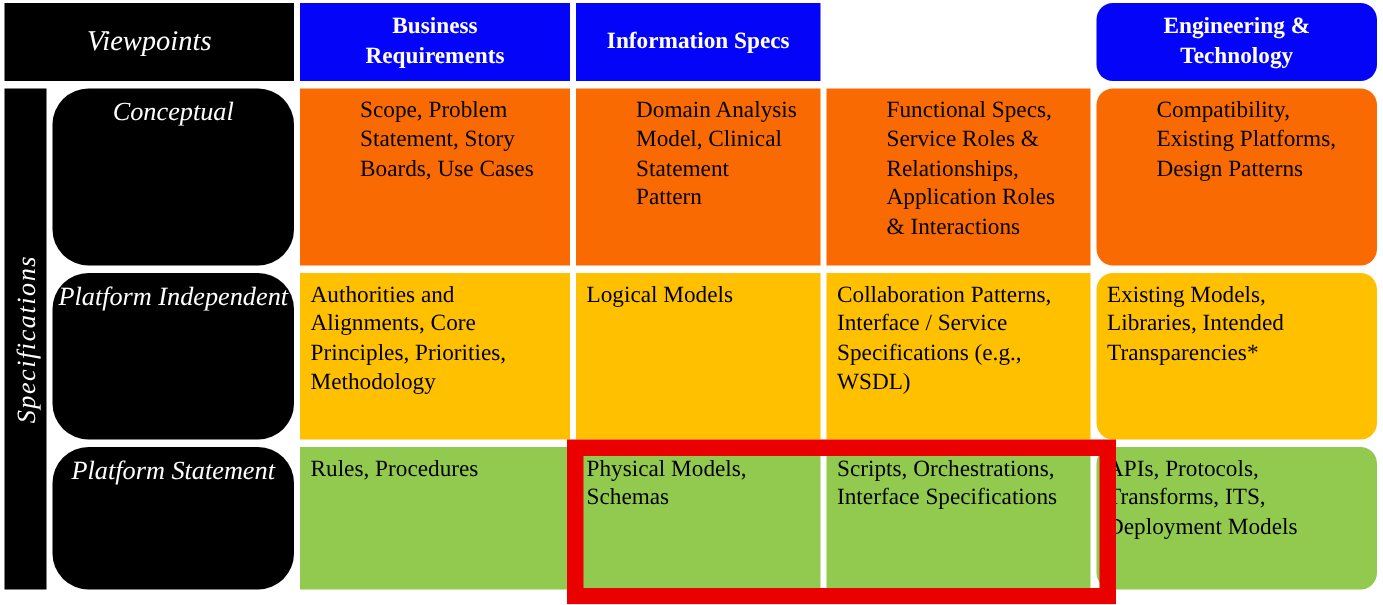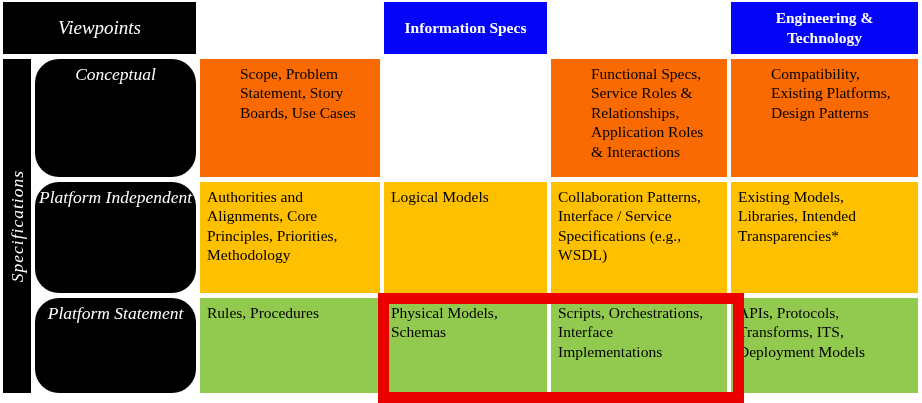--- a/index.html
+++ b/index.html
@@ -33,21 +33,21 @@
     background: var(--header_bg, #0404f8);
     color: #ffffff;
     font-weight: bold;
     font-size: 15.5px;
     line-height: 1.3;
     text-align: center;
     display: flex; align-items: center; justify-content: center;
     padding: 2px 18px;
     box-sizing: border-box;
   }
-  .c3 { grid-column: 3; } .c4 { grid-column: 4; } .c5 { grid-column: 5; } .c6 { grid-column: 6; }
+  .c3 { grid-column: 3; } .c4 { grid-column: 4; } .c5 { grid-column: 5; } .c6 { grid-column: 6; border-radius: 11px; }
   .sidebar {
     grid-column: 1; grid-row: 2 / 5;
     background: var(--label_bg, #000000);
     color: var(--label_fg, #ffffff);
     display: flex; align-items: center; justify-content: center;
   }
   .vtext {
     writing-mode: vertical-rl;
     transform: rotate(180deg);
     font-style: italic;
@@ -90,44 +90,48 @@
 </head>
 <body>
 
 <div class="stage">
   <div class="grid">
 
     <div class="corner">
       <span>Viewpoints</span>
     </div>
 
+    <div class="colhead c3">
+      <span>Business Requirements</span>
+    </div>
     <div class="colhead c4">
       <span>Information Specs</span>
     </div>
     <div class="colhead c6">
       <span>Engineering &amp; Technology</span>
     </div>
 
     <div class="sidebar">
       <span class="vtext">Specifications</span>
     </div>
 
     <div class="rowlabel r2">Conceptual</div>
     <div class="cell bg-conceptual c3 r2">Scope, Problem Statement, Story Boards, Use Cases</div>
+    <div class="cell bg-conceptual c4 r2">Domain Analysis Model, Clinical Statement Pattern</div>
     <div class="cell bg-conceptual c5 r2">Functional Specs, Service Roles &amp; Relationships, Application Roles &amp; Interactions</div>
     <div class="cell bg-conceptual c6 r2">Compatibility, Existing Platforms, Design Patterns</div>
 
     <div class="rowlabel r3">Platform Independent</div>
     <div class="cell bg-independent c3 r3">Authorities and Alignments,  Core Principles, Priorities, Methodology</div>
     <div class="cell bg-independent c4 r3">Logical Models</div>
     <div class="cell bg-independent c5 r3">Collaboration Patterns, Interface / Service Specifications  (e.g., WSDL)</div>
     <div class="cell bg-independent c6 r3">Existing Models, Libraries, Intended Transparencies*</div>
 
     <div class="rowlabel r4">Platform Statement</div>
     <div class="cell bg-specific c3 r4">Rules, Procedures</div>
     <div class="cell bg-specific c4 r4">Physical Models, Schemas</div>
-    <div class="cell bg-specific c5 r4">Scripts, Orchestrations, Interface Implementations</div>
+    <div class="cell bg-specific c5 r4">Scripts, Orchestrations, Interface Specifications</div>
     <div class="cell bg-specific c6 r4">APIs, Protocols, Transforms, ITS, Deployment Models</div>
 
   </div>
 
   <div class="highlight-rect"></div>
 </div>
 
 </body></html>

